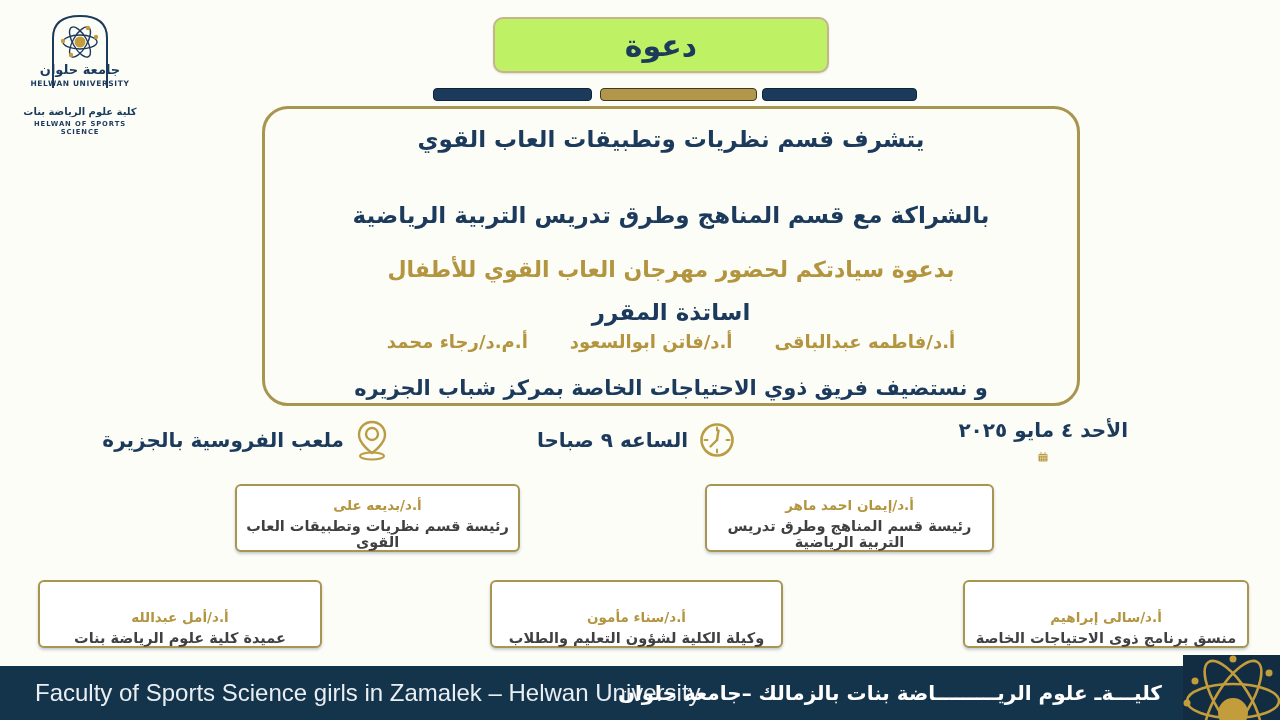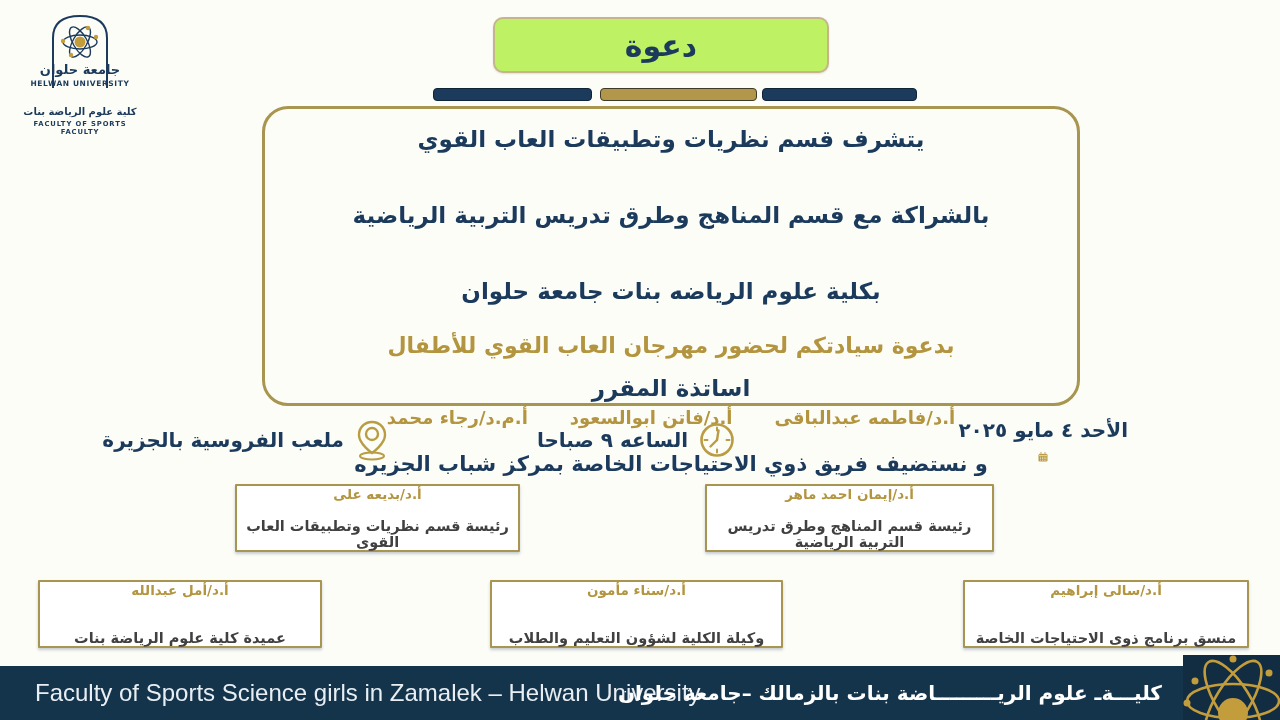--- a/index.html
+++ b/index.html
@@ -42,23 +42,23 @@
   .inv-closing { margin-top:17px; font-size:21px; line-height:30px; color:#1b3a5c; }
 
   
   .detail { position:absolute; top:418px; height:44px; display:flex; align-items:center; gap:10px; }
   .detail-text { font-size:20px; font-weight:bold; color:#1b3a5c; direction:rtl; white-space:nowrap; }
   .detail-location { right:890px; }
   .detail-time { right:544px; }
   .detail-date { right:152px;flex-direction:column; }
 
   
-  .card { position:absolute; height:68px; background:#ffffff; border:2px solid #a8954f; border-radius:1px;
+  .card { position:absolute; height:68px; background:#ffffff; border:2px solid #a8954f; border-radius:6px;
     box-shadow:0 2px 3px rgba(27,58,92,.25); display:flex; flex-direction:column; align-items:center;
-    justify-content:space-between; gap:5px; text-align:center; direction:rtl; }
+    justify-content:flex-end; gap:5px; text-align:center; direction:rtl; }
   .card-name { color:#b3943f; font-size:13.5px; font-weight:bold; }
   .card-title { color:#404040; font-size:14.5px; font-weight:bold; }
   .card-badia { left:235px; top:484px; width:285px; }
   .card-eman  { left:705px; top:484px; width:289px; }
   .card-amal  { left:38px;  top:580px; width:284px; }
   .card-sanaa { left:490px; top:580px; width:293px; }
   .card-sally { left:963px; top:580px; width:286px; }
 
   
   .footer { position:absolute; left:0; top:666px; width:1280px; height:54px; background:#14344c; }
@@ -87,35 +87,34 @@
       <g fill="#c39c3c">
         <circle cx="17" cy="33" r="2.2"></circle>
         <circle cx="50" cy="29" r="2.2"></circle>
         <circle cx="42" cy="20" r="2.2"></circle>
         <circle cx="25" cy="47" r="2.2"></circle>
       </g>
     </svg>
     <div class="logo-callig">جامعة حلوان</div>
     <div class="logo-en">HELWAN UNIVERSITY</div>
     <div class="logo-fac-ar">كلية علوم الرياضة بنات</div>
-    <div class="logo-fac-en">FACULTY OF SPORTS FACULTY</div>
+    <div class="logo-fac-en">HELWAN OF SPORTS SCIENCE</div>
   </div>
 
   <div class="title-box">
     <span class="title-text">دعوة</span>
   </div>
 
   <div class="bar bar-navy bar-1"></div>
   <div class="bar bar-gold bar-2"></div>
   <div class="bar bar-navy bar-3"></div>
 
   <div class="main-box">
     <div class="inv-line inv-l1">يتشرف قسم نظريات وتطبيقات العاب القوي</div>
     <div class="inv-line inv-l2">بالشراكة مع قسم المناهج وطرق تدريس التربية الرياضية</div>
-    <div class="inv-line inv-l3">بكلية علوم الرياضه بنات جامعة حلوان</div>
     <div class="inv-line inv-l4">بدعوة سيادتكم لحضور مهرجان العاب القوي للأطفال</div>
     <div class="inv-line inv-heading">اساتذة المقرر</div>
     <div class="inv-profs">
       <span>أ.د/فاطمه عبدالباقى</span>
       <span>أ.د/فاتن ابوالسعود</span>
       <span>أ.م.د/رجاء محمد</span>
     </div>
     <div class="inv-line inv-closing">و نستضيف  فريق ذوي الاحتياجات الخاصة بمركز شباب الجزيره</div>
   </div>
 

